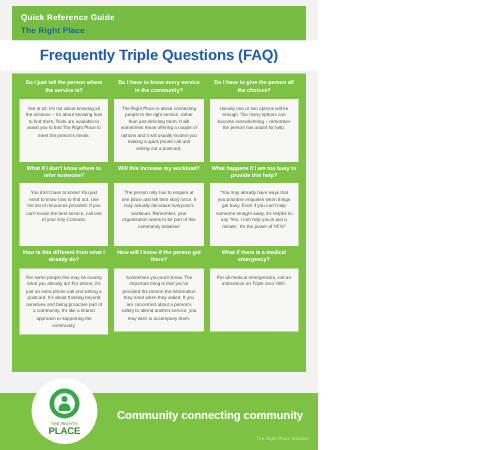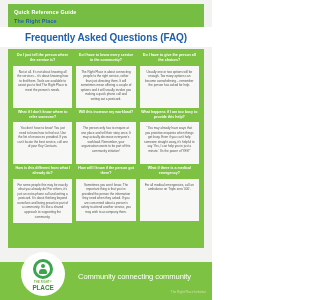--- a/index.html
+++ b/index.html
@@ -126,21 +126,21 @@
     width: 212px;
     height: 38px;
     background: #7dc242;
   }
   .footer-tag {
     position: absolute;
     left: 78px;
     top: 10px;
     color: #ffffff;
     font-size: 7.6px;
-    font-weight: normal;
+    font-weight: bold;
     letter-spacing: -0.1px;
   }
   .footer-fine {
     position: absolute;
     right: 6px;
     top: 28px;
     color: #c6e3a4;
     font-size: 3.2px;
   }
 
@@ -214,21 +214,21 @@
 <body>
 
 <div class="page">
 
   <div class="top-bar">
     <div class="kicker">Quick Reference Guide</div>
     <div class="brand">The Right Place</div>
   </div>
 
   <div class="title-band">
-    <h1>Frequently Asked Questions (FAQ)</h1>
+    <h1>Frequently Triple Questions (FAQ)</h1>
   </div>
 
   <div class="faq-panel">
     <div class="faq-grid">
 
       <div class="faq-card">
         <div class="faq-q">Do I just tell the person where the service is?</div>
         <div class="faq-a">
             <span>Not at all. It's not about knowing all the services – it's about knowing how to find them. Tools are available to assist you to find The Right Place to meet the person's needs.</span>
           </div>

